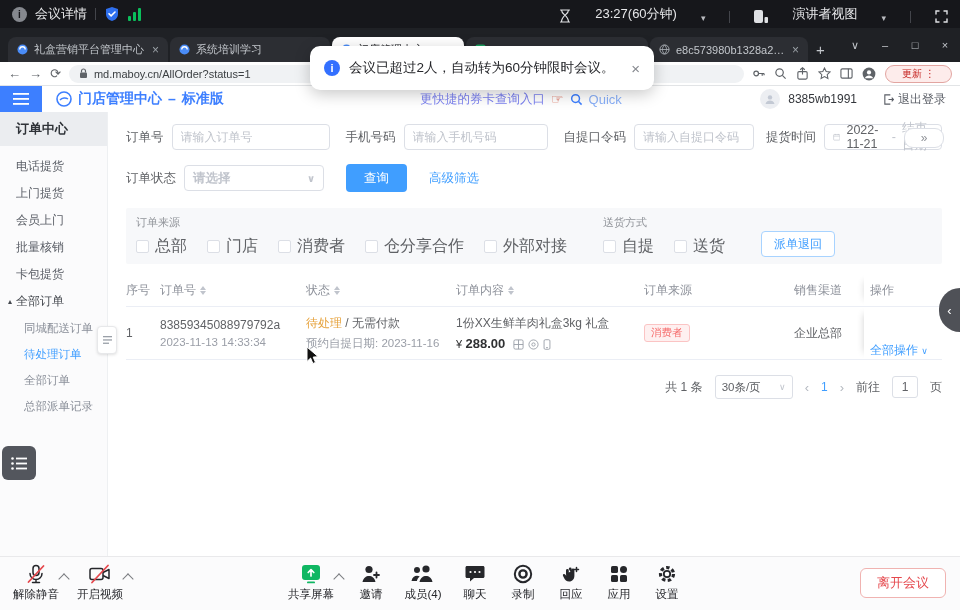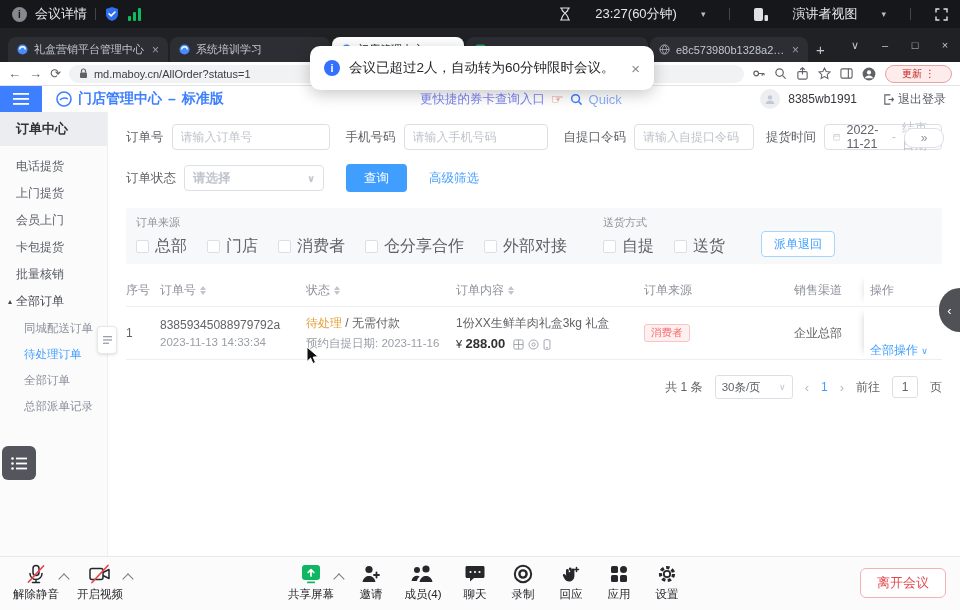--- a/index.html
+++ b/index.html
@@ -2,21 +2,21 @@
 <html><head>
 <meta charset="utf-8">
 <style>
   html,body{margin:0;padding:0;background:#dcdcdc;}
   .screen{position:relative;width:960px;height:610px;background:#fff;overflow:hidden;
           font-family:"Liberation Sans","DejaVu Sans",sans-serif;-webkit-font-smoothing:antialiased;}
   
   .mtop{position:absolute;top:0;left:0;right:0;height:28px;background:#16171b;display:flex;align-items:center;
         color:#e6e7e9;font-size:13px;padding:0 12px;box-sizing:border-box;}
   .mtop .grp{display:flex;align-items:center;gap:8px;}
-  .mtop .right{margin-left:auto;display:flex;align-items:center;gap:24px;}
+  .mtop .right{margin-left:auto;display:flex;align-items:flex-end;gap:24px;}
   .vdiv{width:1px;height:12px;background:#43454b;}
   .info-badge{width:15px;height:15px;border-radius:50%;background:#85888e;color:#16171b;font-size:10px;font-weight:bold;
         display:flex;align-items:center;justify-content:center;}
   .caret-dn{font-size:9px;color:#b9bbc0;}
   
   .browser{position:absolute;top:28px;left:0;right:0;height:529px;background:#fff;}
   .tabstrip{position:absolute;top:0;left:0;right:0;height:34px;background:#1f2125;display:flex;align-items:flex-end;
         padding-left:8px;box-sizing:border-box;}
   .tab{height:25px;display:flex;align-items:center;gap:6px;padding:4px 9px;margin-right:2px;border-radius:8px 8px 0 0;
         font-size:11px;color:#c3c7cc;background:#2c2e33;box-sizing:border-box;overflow:hidden;white-space:nowrap;}
@@ -318,22 +318,22 @@
     </div>
 
     <div class="appbody">
 
       <div class="sidebar">
         <div class="sec">订单中心</div>
         <div style="padding-top:7px">
           <div class="sitem">电话提货</div>
           <div class="sitem">上门提货</div>
           <div class="sitem">会员上门</div>
+          <div class="sitem">批量核销</div>
           <div class="sitem">卡包提货</div>
-          <div class="sitem">批量核销</div>
           <div class="sgroup">
             <span style="font-size:8px;color:#44484e">▴</span>
             <span>全部订单</span>
           </div>
           <div class="schild">同城配送订单</div>
           <div class="schild active">待处理订单</div>
           <div class="schild">全部订单</div>
           <div class="schild">总部派单记录</div>
         </div>
         <div class="side-handle">

